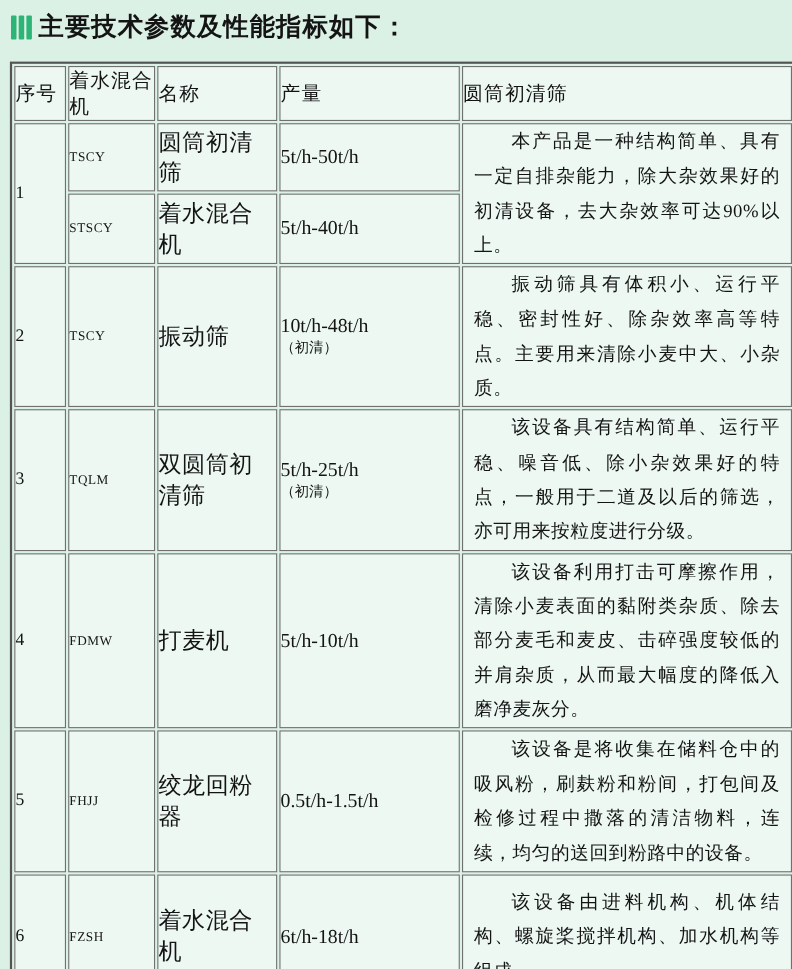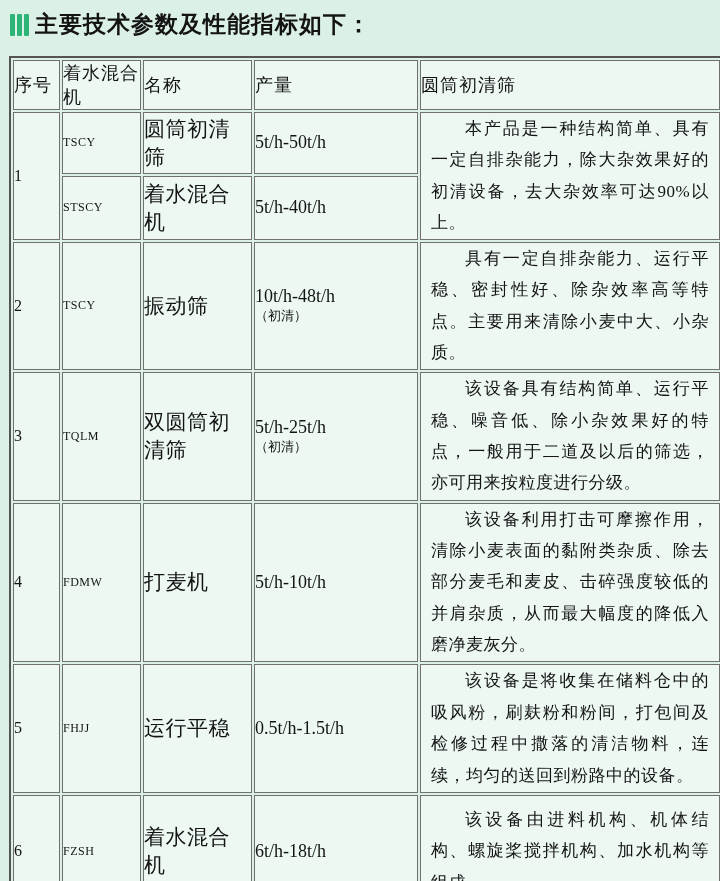--- a/index.html
+++ b/index.html
@@ -106,21 +106,21 @@
 
       <tr class="r2">
         <td class="index">2</td>
         <td class="model">TSCY</td>
         <td class="name">振动筛</td>
         <td class="capacity">
           <div>10t/h-48t/h</div>
           <div class="cap-note">（初清）</div>
         </td>
         <td class="desc">
-          <p>具有一定自排杂能力、运行平稳、密封性好、除杂效率高等特点。主要用来清除小麦中大、小杂质。</p>
+          <p>振动筛具有体积小、运行平稳、密封性好、除杂效率高等特点。主要用来清除小麦中大、小杂质。</p>
         </td>
       </tr>
 
       <tr class="r3">
         <td class="index">3</td>
         <td class="model">TQLM</td>
         <td class="name">双圆筒初清筛</td>
         <td class="capacity">
           <div>5t/h-25t/h</div>
           <div class="cap-note">（初清）</div>
@@ -136,21 +136,21 @@
         <td class="name">打麦机</td>
         <td class="capacity">5t/h-10t/h</td>
         <td class="desc">
           <p>该设备利用打击可摩擦作用，清除小麦表面的黏附类杂质、除去部分麦毛和麦皮、击碎强度较低的并肩杂质，从而最大幅度的降低入磨净麦灰分。</p>
         </td>
       </tr>
 
       <tr class="r5">
         <td class="index">5</td>
         <td class="model">FHJJ</td>
-        <td class="name">运行平稳</td>
+        <td class="name">绞龙回粉器</td>
         <td class="capacity">0.5t/h-1.5t/h</td>
         <td class="desc">
           <p>该设备是将收集在储料仓中的吸风粉，刷麸粉和粉间，打包间及检修过程中撒落的清洁物料，连续，均匀的送回到粉路中的设备。</p>
         </td>
       </tr>
 
       <tr class="r6">
         <td class="index">6</td>
         <td class="model">FZSH</td>
         <td class="name">着水混合机</td>

